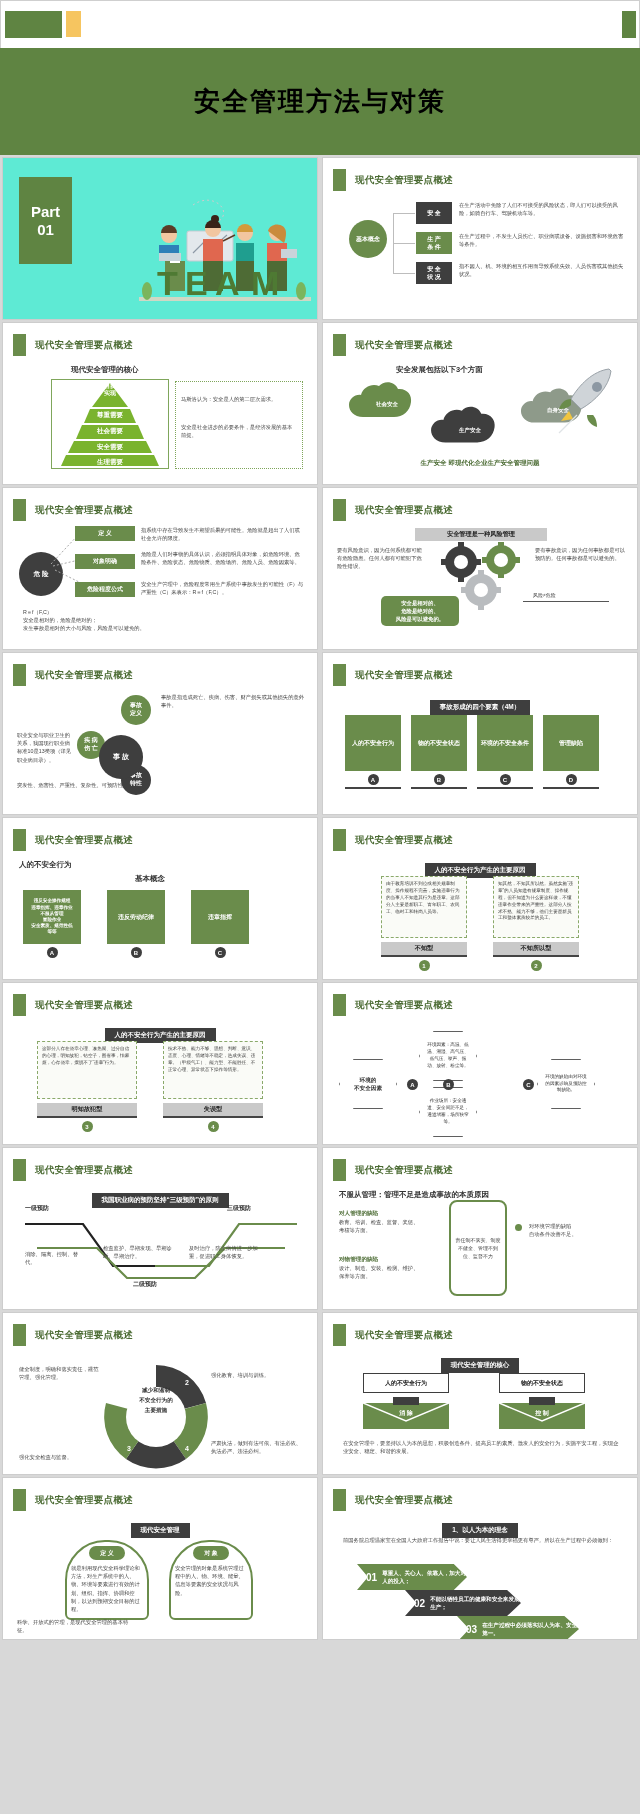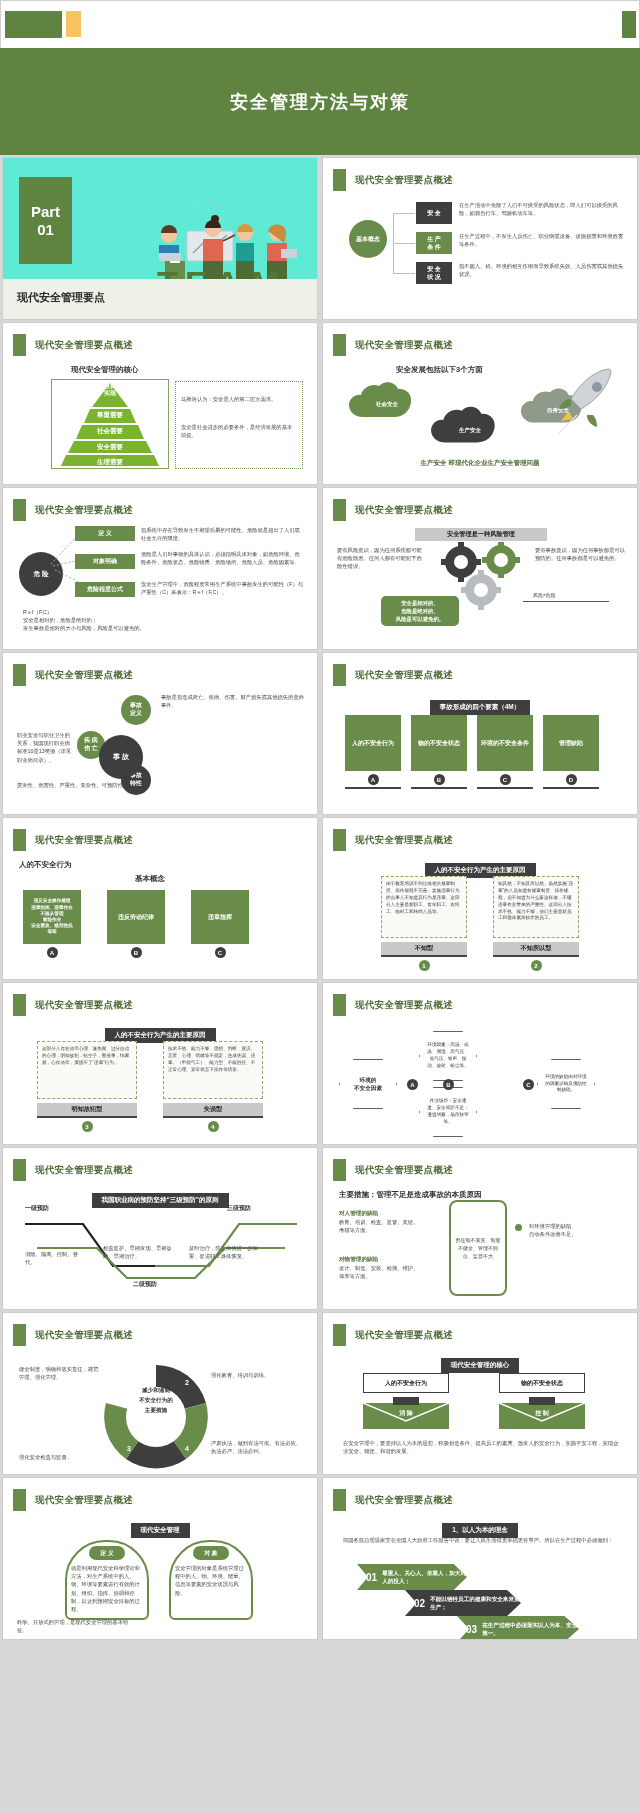--- a/index.html
+++ b/index.html
@@ -9,21 +9,21 @@
     font-family:"Liberation Sans","DejaVu Sans",sans-serif;
     position:relative; overflow:hidden;
   }
   
   .topstrip{ position:relative; width:640px; height:48px; background:#fff; border:1px solid #cfcfcf; border-bottom:none;}
   .ts-green{ position:absolute; left:4px; top:10px; width:57px; height:27px; background:#5f8442; }
   .ts-yellow{ position:absolute; left:65px; top:10px; width:15px; height:26px; background:#f6c560;}
   .ts-right{ position:absolute; right:3px; top:10px; width:14px; height:27px; background:#5f8442;}
 
   .banner{ width:640px; height:107px; background:#5f8442; display:flex; align-items:center; justify-content:center;}
-  .banner h1{ color:#ffffff; font-size:18px; font-weight:bold; letter-spacing:2px;}
+  .banner h1{ color:#000000; font-size:26px; font-weight:bold; letter-spacing:2px;}
 
   
   .grid{ width:640px; display:flex; flex-wrap:wrap; }
   .slide{
     width:316px; height:163px; background:#fff; margin:2px 2px 0 2px;
     border:1px solid #cdcdcd; position:relative; overflow:hidden;
   }
   .slide.cover{ background:#5eead4; }
 
   
@@ -119,23 +119,20 @@
         <text x="22" y="104">T</text>
           <text x="50" y="104">E</text>
         <text x="80" y="104">A</text>
           <text x="116" y="104">M</text>
       </g>
       <path d="M4 106h172v4H4z" fill="#cfd8c4"></path>
       <ellipse cx="12" cy="100" rx="5" ry="9" fill="#7ab55c"></ellipse>
       <ellipse cx="166" cy="100" rx="5" ry="9" fill="#7ab55c"></ellipse>
       <path d="M58 14c20-14 40 6 26 16" fill="none" stroke="#ccc" stroke-dasharray="2 3"></path>
     </svg>
-    <div class="cover-band">
-      <span>现代安全管理要点</span>
-    </div>
   </div>
 
   <div class="slide">
     <div class="sh">
       <div class="tag"></div>
       <div class="txt">现代安全管理要点概述</div>
     </div>
     <div class="circle" style="position:absolute;left:26px;top:62px;width:38px;height:38px;background:#6a8c4b;">
       <span>基本概念</span>
     </div>
@@ -487,21 +484,21 @@
     <div class="mini" style="position:absolute;left:22px;top:102px;width:62px;">消除、隔离、控制、替代。</div>
     <div class="mini" style="position:absolute;left:100px;top:96px;width:74px;">检查监护、早期发现、早期诊断、早期治疗。</div>
     <div class="mini" style="position:absolute;left:186px;top:96px;width:74px;">及时治疗，防止病情进一步加重，促进职工身体恢复。</div>
   </div>
 
   <div class="slide">
     <div class="sh">
       <div class="tag"></div>
       <div class="txt">现代安全管理要点概述</div>
     </div>
-    <div class="sub-title" style="left:16px;top:42px;">主要措施：管理不足是造成事故的本质原因</div>
+    <div class="sub-title" style="left:16px;top:42px;">不服从管理：管理不足是造成事故的本质原因</div>
     <div style="position:absolute;left:16px;top:62px;width:80px;">
       <div style="font-size:5.6px;font-weight:bold;color:#4b6b33;">对人管理的缺陷</div>
       <div class="mini">教育、培训、检查、监督、奖惩、考核等方面。</div>
     </div>
     <div style="position:absolute;left:16px;top:108px;width:80px;">
       <div style="font-size:5.6px;font-weight:bold;color:#4b6b33;">对物管理的缺陷</div>
       <div class="mini">设计、制造、安装、检测、维护、保养等方面。</div>
     </div>
     <div style="position:absolute;left:126px;top:52px;width:58px;height:96px;border:2px solid #6a8c4b;border-radius:8px;display:flex;align-items:center;justify-content:center;padding:4px;">
       <div style="font-size:5px;color:#3a3a3a;text-align:center;line-height:1.6;">责任制不落实、制度不健全、管理不到位、监督不力</div>

